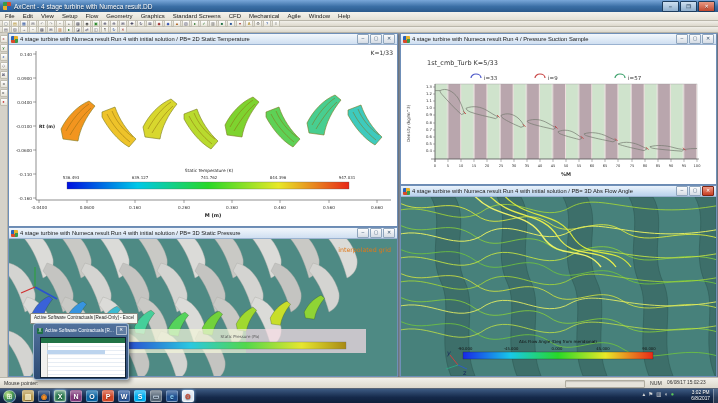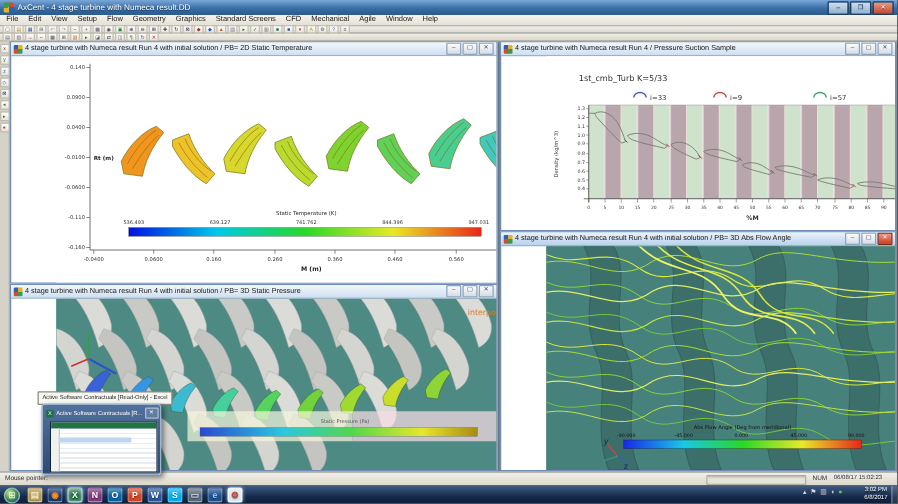--- a/index.html
+++ b/index.html
@@ -38,21 +38,21 @@
   .ctitle{height:11px;display:flex;align-items:center;gap:2px;padding:0 2px;box-sizing:border-box;
     background:linear-gradient(#f2f7fc,#cfdff1);border-bottom:1px solid #9ab2d0;font-size:5.8px;color:#1a1a1a;white-space:nowrap;overflow:hidden;}
   .cwin.active .ctitle{background:linear-gradient(#eaf3fc,#b9d2ec);}
   .cicon{width:7px;height:7px;flex:0 0 auto;border-radius:1px;
     background:conic-gradient(#e8b02a 0 90deg,#3a9a4a 0 180deg,#d84a2a 0 270deg,#2a62b8 0);}
   .ctext{overflow:hidden;text-overflow:ellipsis;flex:1 1 auto;}
   .cbtns{display:flex;gap:1px;flex:0 0 auto;}
   .cbtn{width:10px;height:8px;border:1px solid #8fa5bd;border-radius:1px;
     background:linear-gradient(#fdfdfd,#d5dce5);font-size:5px;line-height:7px;text-align:center;color:#33506e;}
   .cwin.active .cbtn.close{background:linear-gradient(#ef9a85,#c63d22);color:#fff;border-color:#7e2615;}
-  .cbody{position:absolute;left:0;top:11px;right:0;bottom:0;overflow:hidden;background:#fff;margin-left:36px;}
+  .cbody{position:absolute;left:0;top:11px;right:0;bottom:0;overflow:hidden;background:#fff;}
   svg text{font-family:"DejaVu Sans",sans-serif;}
   
   #statusbar{position:absolute;left:0;top:377px;width:718px;height:11px;
     background:linear-gradient(#f2f0ea,#dcd8cc);border-top:1px solid #b9b6aa;box-sizing:border-box;
     font-size:5.2px;color:#333;}
   #sb-mouse{position:absolute;left:4px;top:2px;}
   #sb-trough{position:absolute;left:565px;top:2px;width:78px;height:6px;background:#e6e3da;
     border:1px solid #b0ada0;border-radius:1px;box-shadow:inset 0 1px 1px rgba(0,0,0,.15);}
   #sb-num{position:absolute;left:650px;top:2px;}
   #sb-datetime{position:absolute;left:667px;top:2px;white-space:nowrap;font-size:4.8px;}

